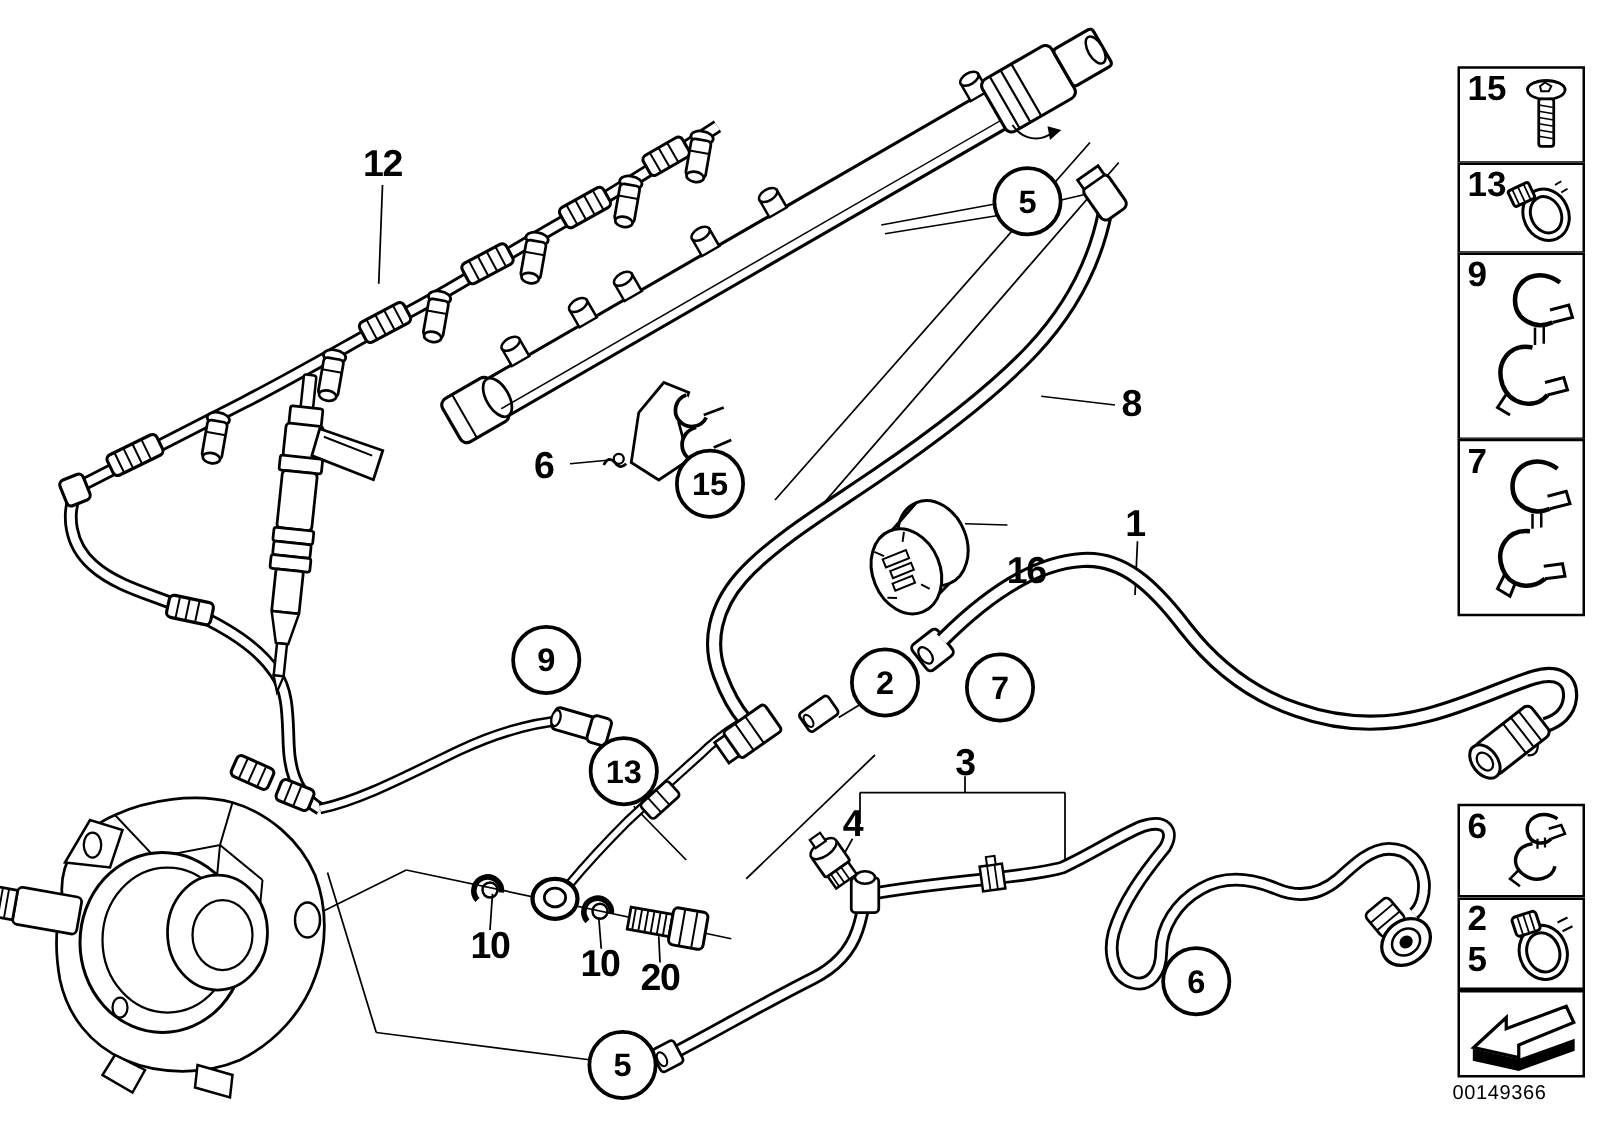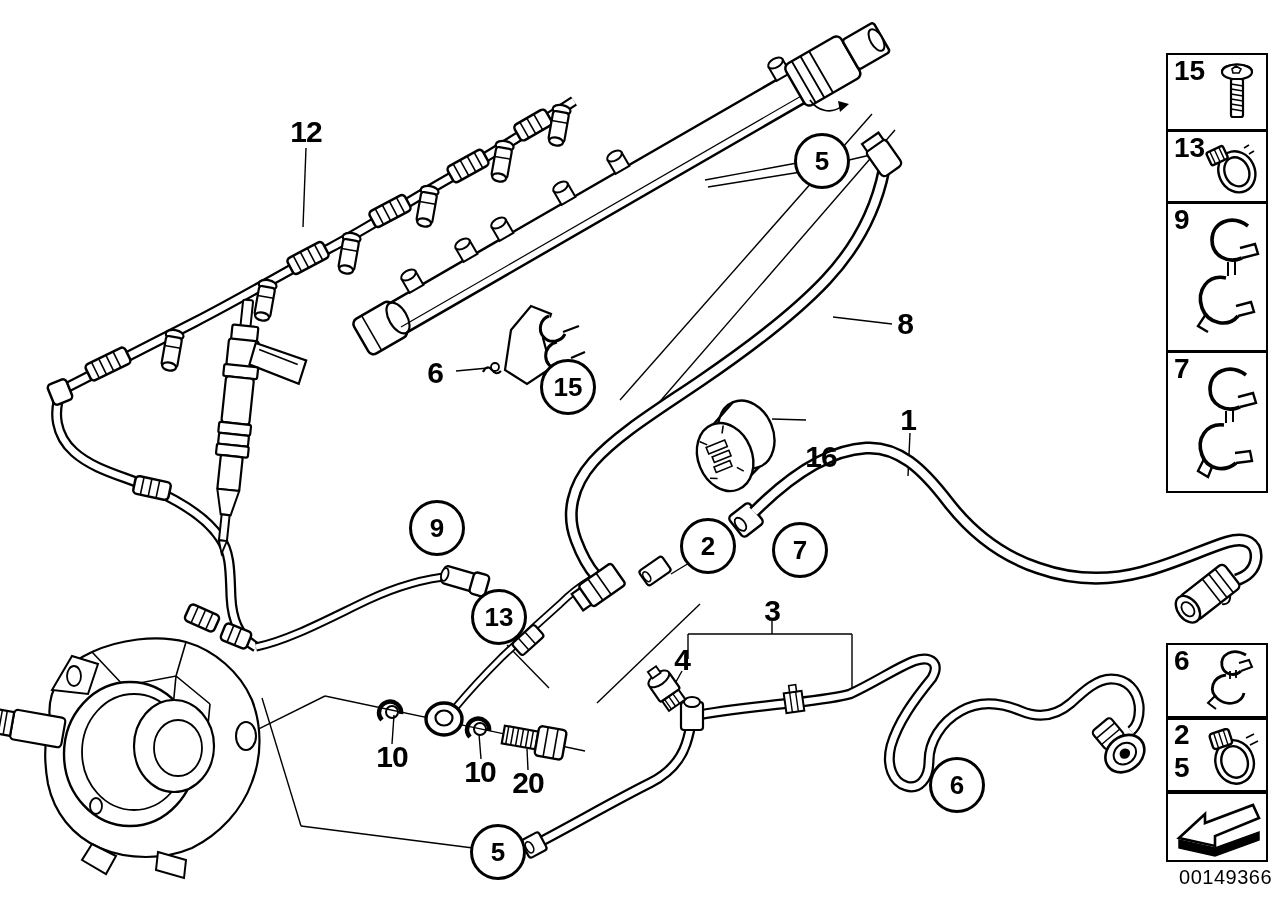--- a/index.html
+++ b/index.html
@@ -12,22 +12,22 @@
            white-space:nowrap;line-height:1;}
   .callout.plain{font-size:30px;letter-spacing:-1px;}
   .callout.circled{width:50px;height:50px;border:3.5px solid #000;border-radius:50%;
            background:#fff;display:flex;align-items:center;justify-content:center;
            font-size:26px;}
   .legend-box{position:absolute;background:#fff;border:2.5px solid #000;
            box-sizing:border-box;z-index:4;}
   .legend-label{position:absolute;top:1px;left:6px;font-weight:bold;font-size:28px;
            line-height:1.05;}
   .legend-icon{position:absolute;}
-  #part-number{position:absolute;left:1162px;top:866px;width:110px;text-align:right;
-           font-size:20px;letter-spacing:0.5px;z-index:4;}
+  #part-number{position:absolute;left:1162px;top:866px;width:110px;text-align:left;
+           font-size:16px;letter-spacing:0.5px;z-index:4;}
 </style>
 </head>
 <body>
 
 <div class="stage">
 
 <svg class="art" width="1288" height="910" viewBox="0 0 1288 910">
   <g fill="none" stroke="#000" stroke-width="2">
 
     <g stroke-width="1.4">

